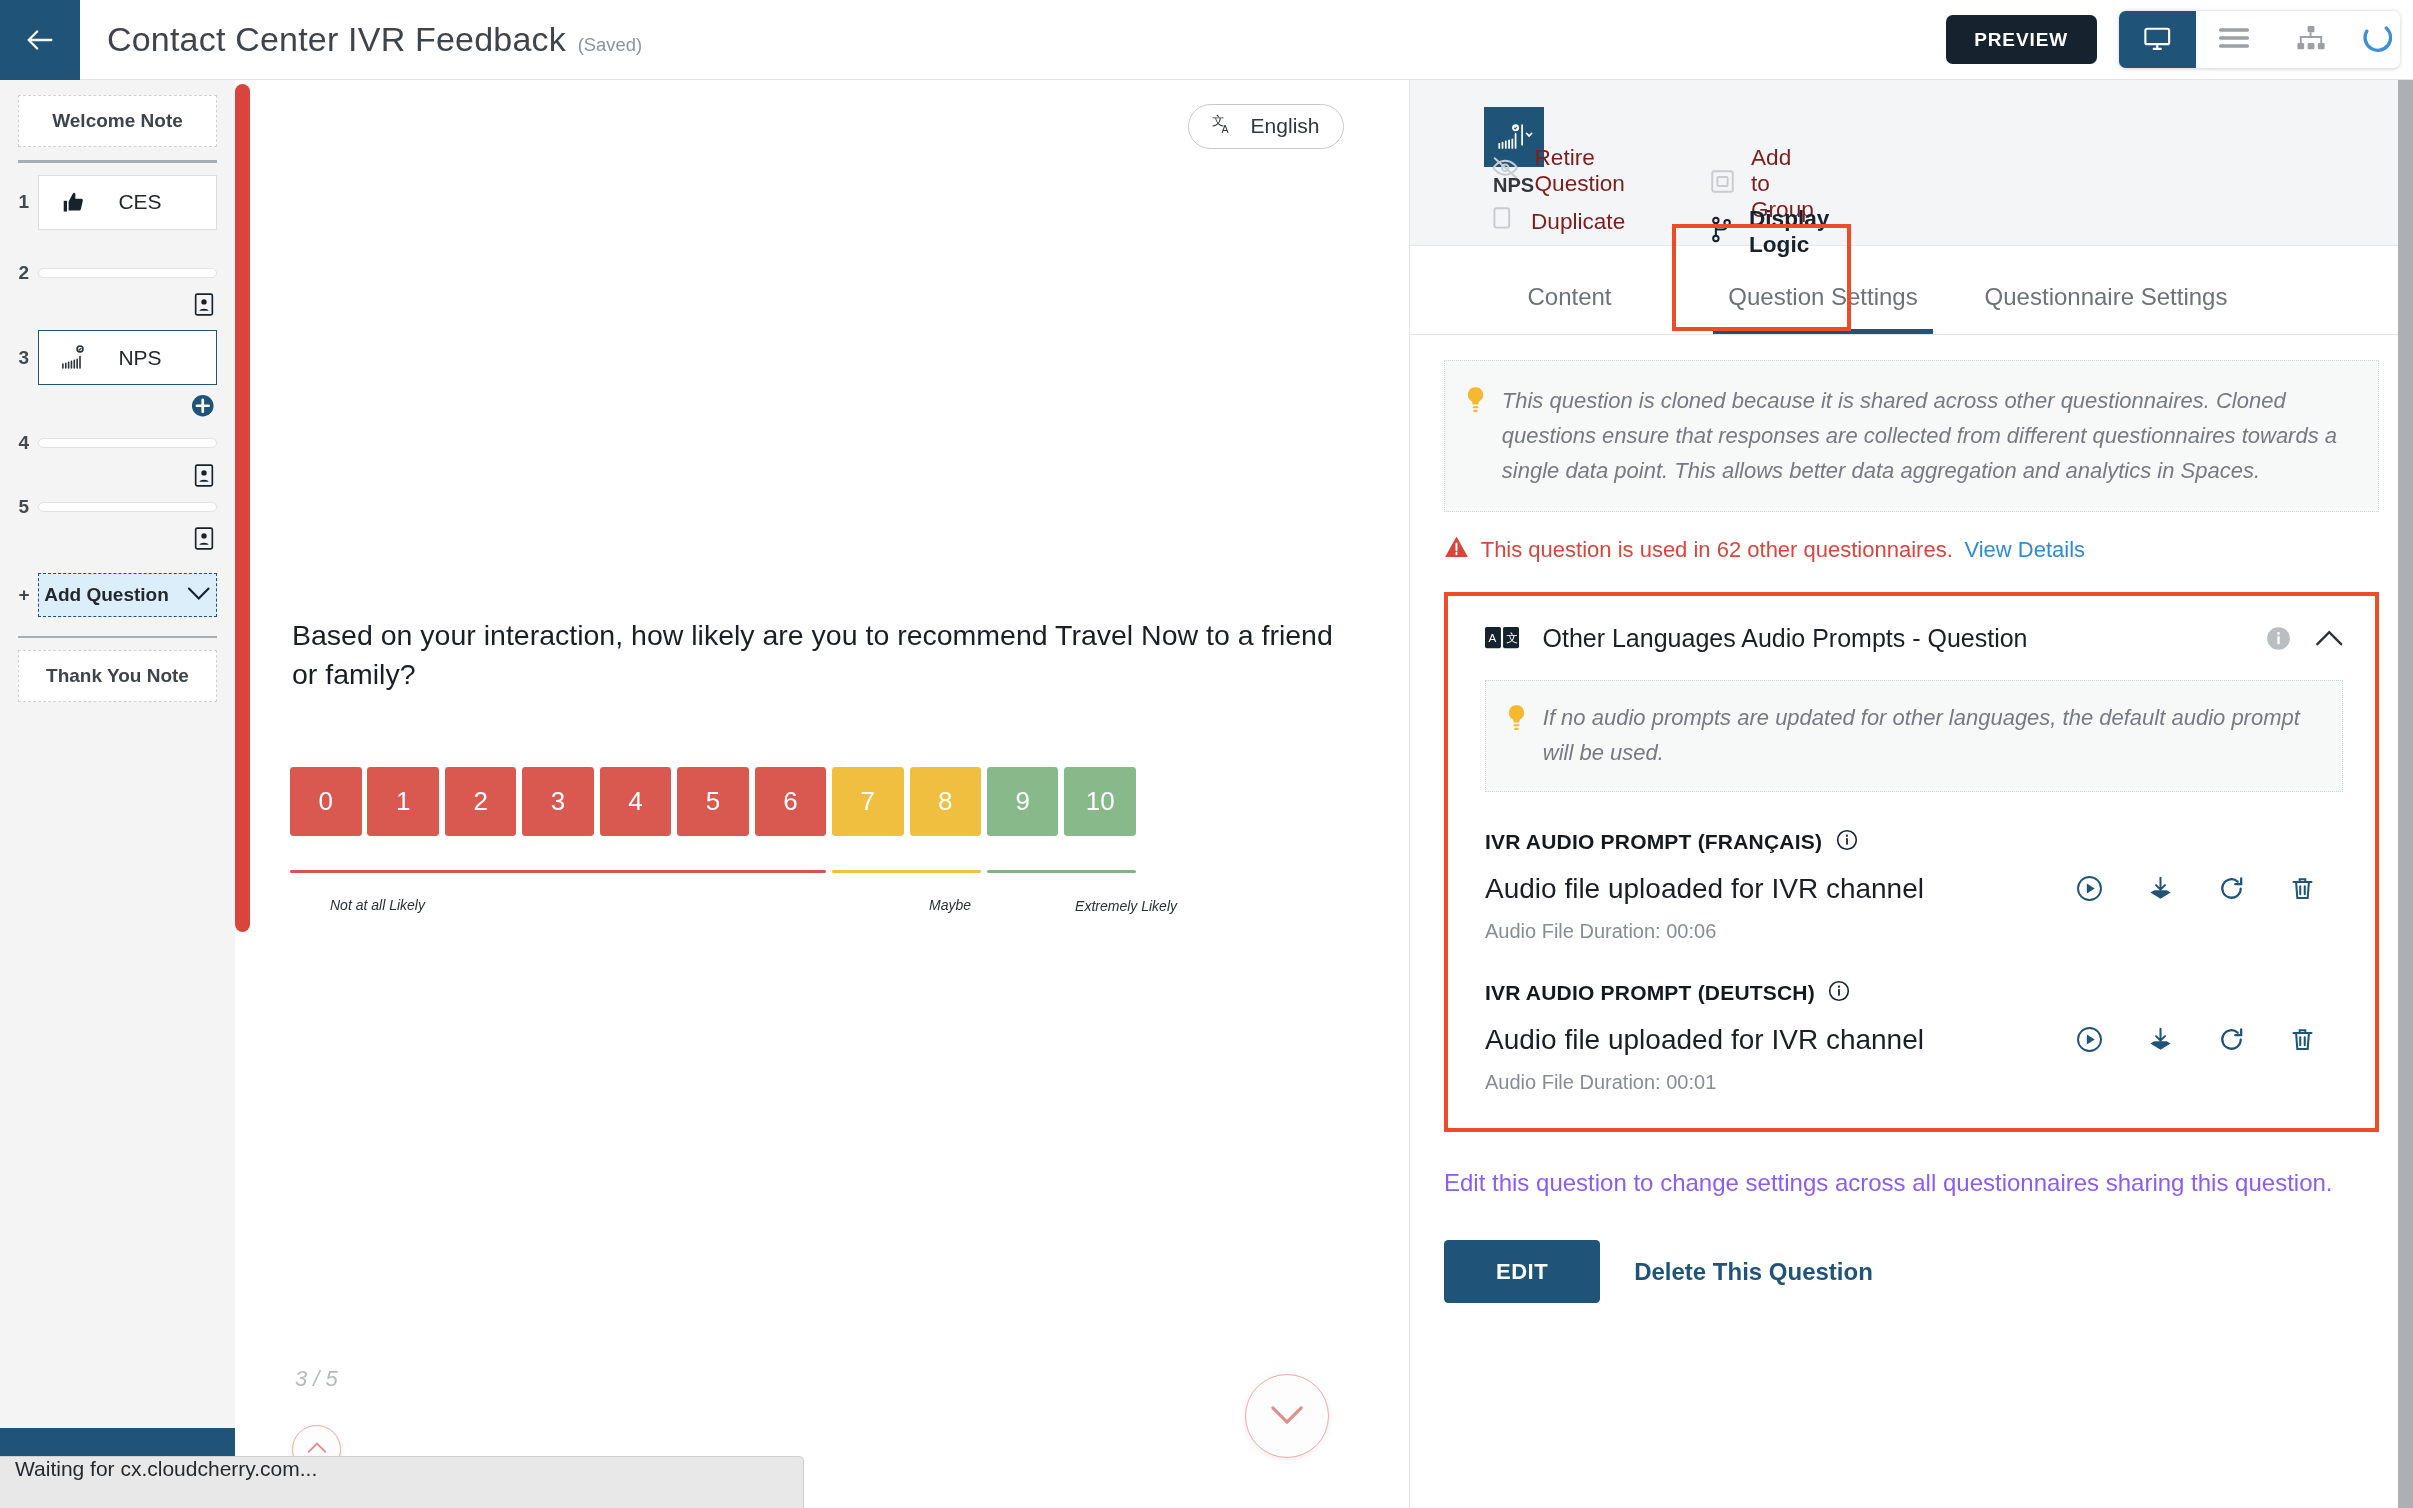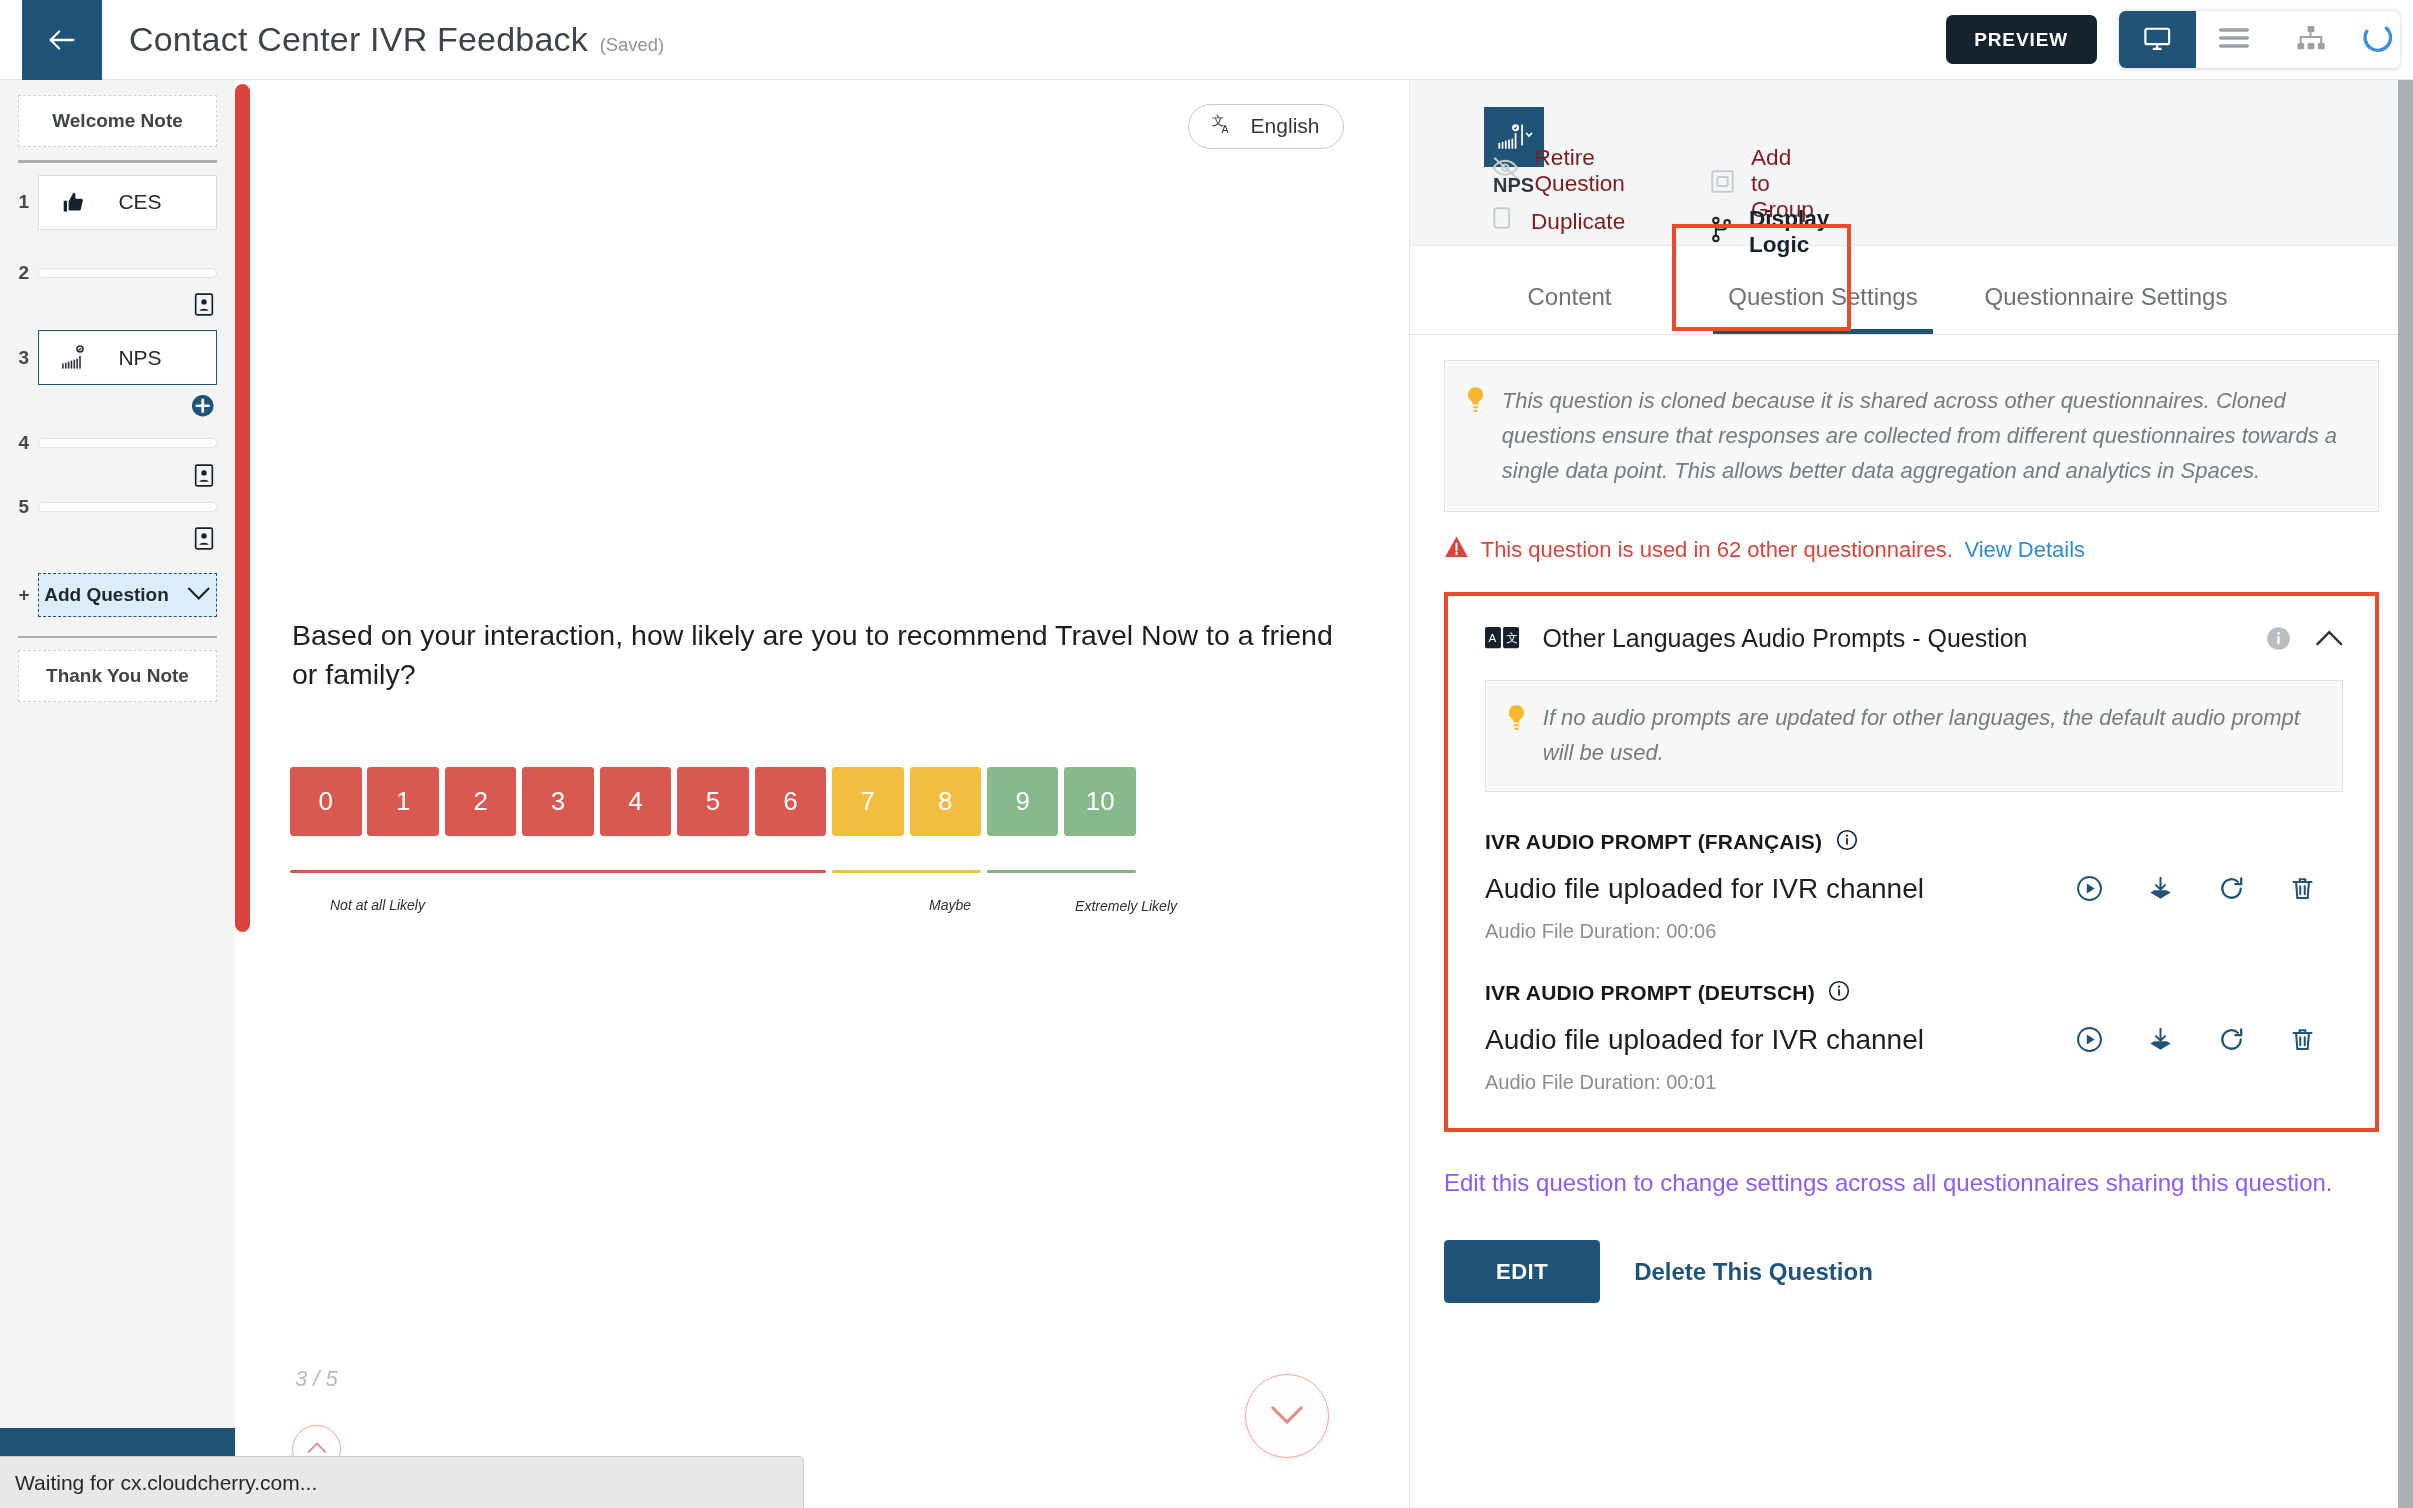--- a/index.html
+++ b/index.html
@@ -8,21 +8,21 @@
     font-family: "Liberation Sans", sans-serif;
     background: #ffffff;
     overflow: hidden;
   }
   .app { position: relative; width: 2413px; height: 1508px; }
 
   
   .topbar {
     position: absolute; left: 0; top: 0; width: 2413px; height: 80px;
     background: #ffffff; border-bottom: 0.8px solid #e3e5e8;
-    display: flex; align-items: center; padding-left: 22px;
+    display: flex; align-items: center;
   }
   .back-btn {
     width: 80px; height: 80px; background: #1f5377;
     display: flex; align-items: center; justify-content: center;
     cursor: pointer; flex: 0 0 80px;
   }
   .back-btn svg { display: block; }
   .title-wrap { display: flex; align-items: baseline; gap: 11.7px; margin-left: 27px; }
   .doc-title { font-size: 34px; color: #3e4449; font-weight: 400; letter-spacing: 0.2px;}
   .doc-saved { font-size: 18.4px; color: #8d9499; }
@@ -132,21 +132,21 @@
     cursor: pointer; box-shadow: 0 1.7px 6.7px rgba(0,0,0,.08);
   }
   .circ-up { left: 292px; top: 1425px; width: 49px; height: 49px; }
   .circ-down { left: 1245px; top: 1374px; width: 84px; height: 84px; }
 
   
   .statusbar {
     position: absolute; left: 0; bottom: 0; width: 804px; height: 52px;
     background: #e8e8e8; border-top: 0.8px solid #cfcfcf; border-right: 0.8px solid #cfcfcf;
     border-top-right-radius: 5px;
-    display: flex; align-items: center; padding-left: 15px;
+    display: flex; align-items: flex-start; padding-left: 15px;
     font-size: 21px; color: #26292c; z-index: 40;
   }
   .blue-tab {
     position: absolute; left: 0; bottom: 52px; width: 235px; height: 28.5px;
     background: #1f5377; z-index: 41;
   }
 
   
   .rightpanel {
     position: absolute; left: 1410px; top: 80px; width: 1003px; height: 1428px;

